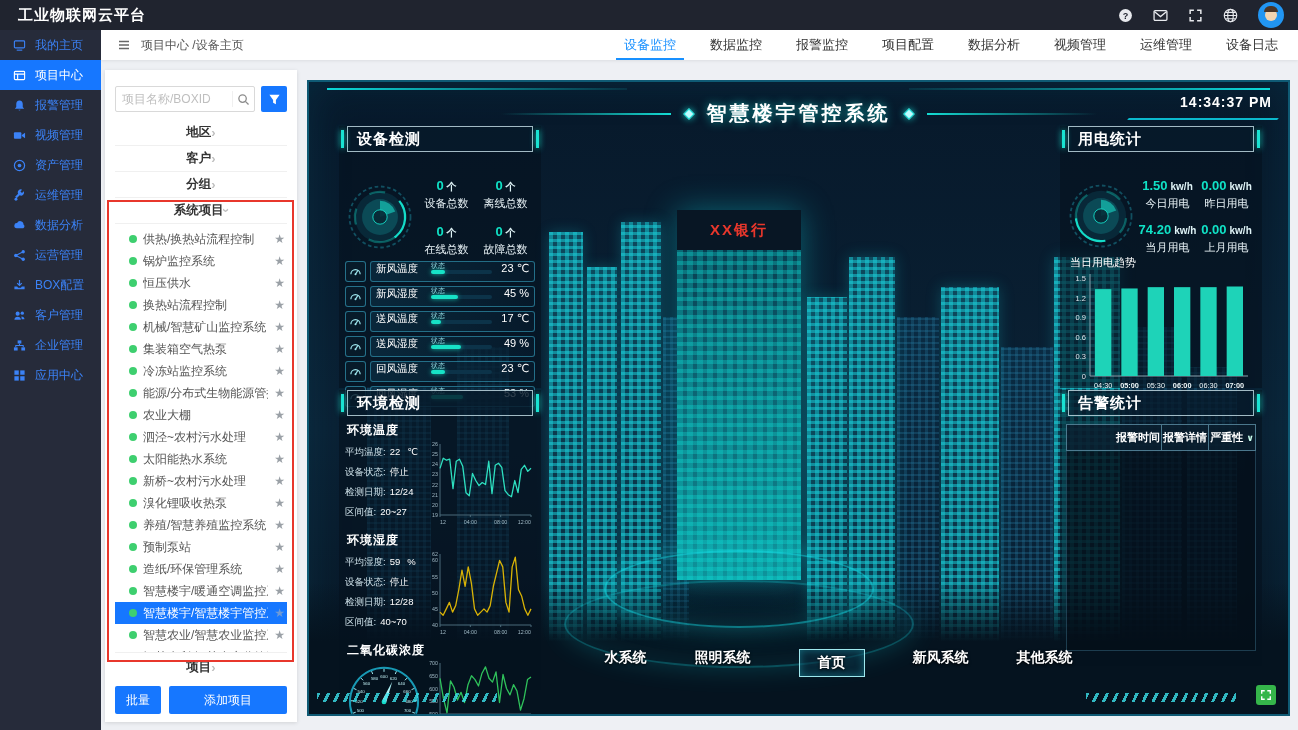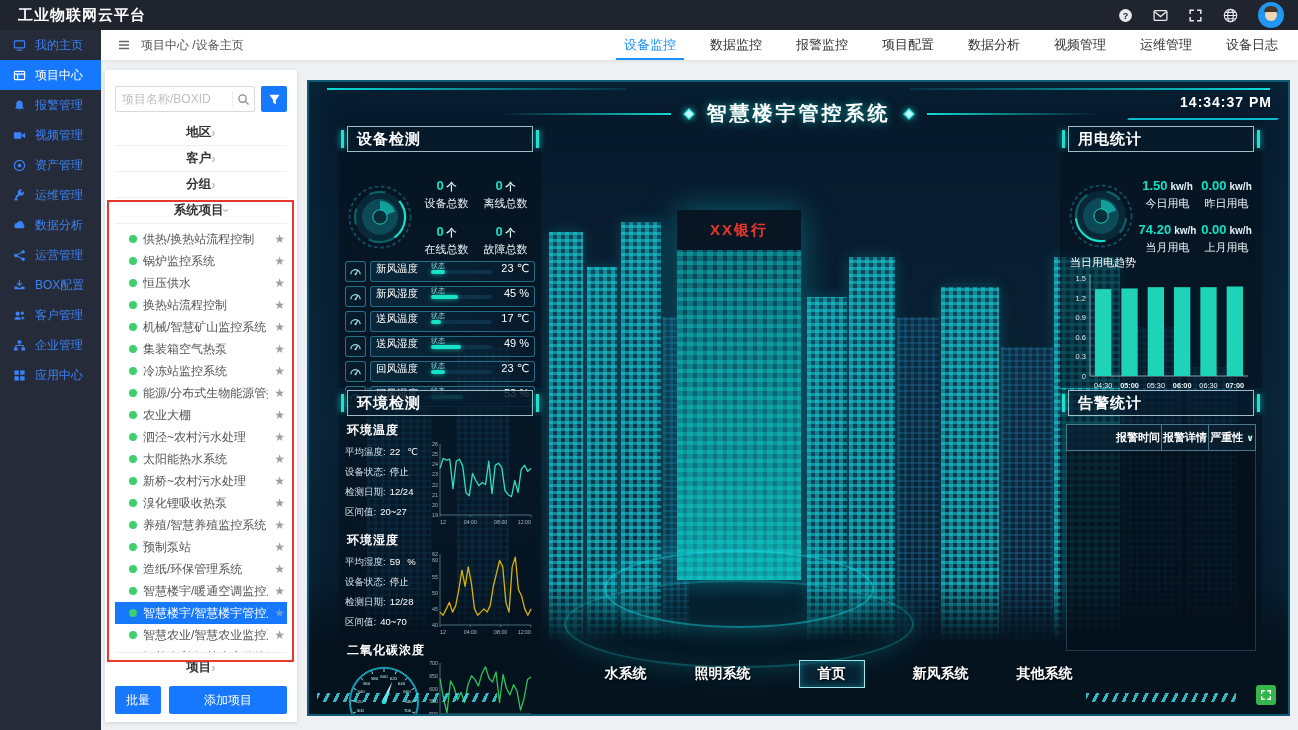--- a/index.html
+++ b/index.html
@@ -121,21 +121,21 @@
   .emetric .mv { color:#fff; margin-left:4px; }
   .emetric .mu { margin-left:7px; color:#fff; }
 
   .trend-label { font-size:11px; margin:0 0 0 4px; }
   .atable-h { display:flex; margin-top:8px; border:1px solid rgba(120,180,205,.6); background:rgba(10,30,46,.8);padding-left:48px; }
   .ath { flex:1; text-align:center; font-size:11px; font-weight:bold; padding:5px 0; border-right:1px solid rgba(120,180,205,.6); }
   .ath:last-child { border-right:0; }
   .achev { font-size:9px; color:#cfe; }
   .atable-b { height:200px; border:1px solid rgba(70,130,160,.4); border-top:0; background:rgba(3,12,22,.55); }
 
-  .btabs { position:absolute; bottom:26px; left:240px; right:160px; display:flex; justify-content:center; align-items:center; gap:48px; font-size:14px; font-weight:bold; z-index:3; }
+  .btabs { position:absolute; bottom:37px; left:240px; right:160px; display:flex; justify-content:center; gap:48px; font-size:14px; font-weight:bold; z-index:3; }
   .btab { cursor:pointer; text-shadow:0 1px 3px #000; white-space:nowrap; }
   .btab.active { border:1px solid #9fe8ee; padding:4px 18px; background:rgba(10,45,65,.5); box-shadow:0 0 8px rgba(40,210,230,.4) inset; }
   .hatch { position:absolute; bottom:12px; height:9px; background:repeating-linear-gradient(115deg, rgba(60,225,235,.8) 0 3px, transparent 3px 9px); z-index:3; }
   .hatch.left { left:8px; width:180px; }
   .hatch.right { right:52px; width:150px; }
   .fs-btn { position:absolute; right:12px; bottom:9px; width:20px; height:20px; background:#35b54a; border-radius:3px; display:flex; align-items:center; justify-content:center; cursor:pointer; z-index:3; }
   .fs-btn svg { width:12px; height:12px; }
 </style>
 </head>
 <body>

